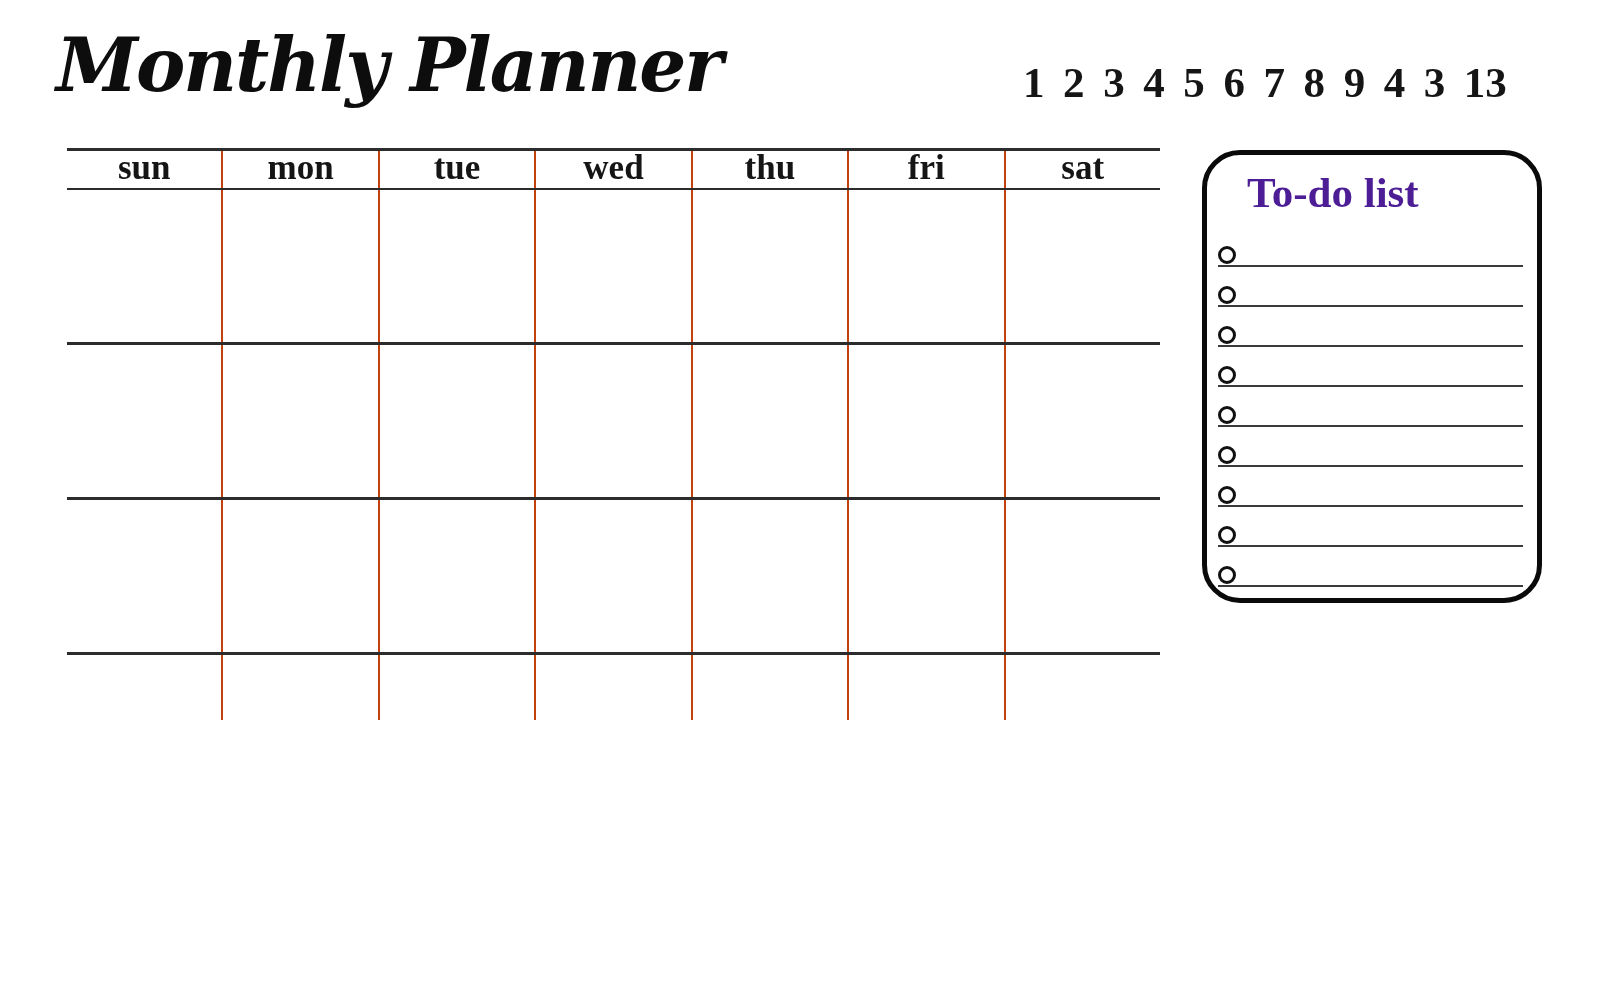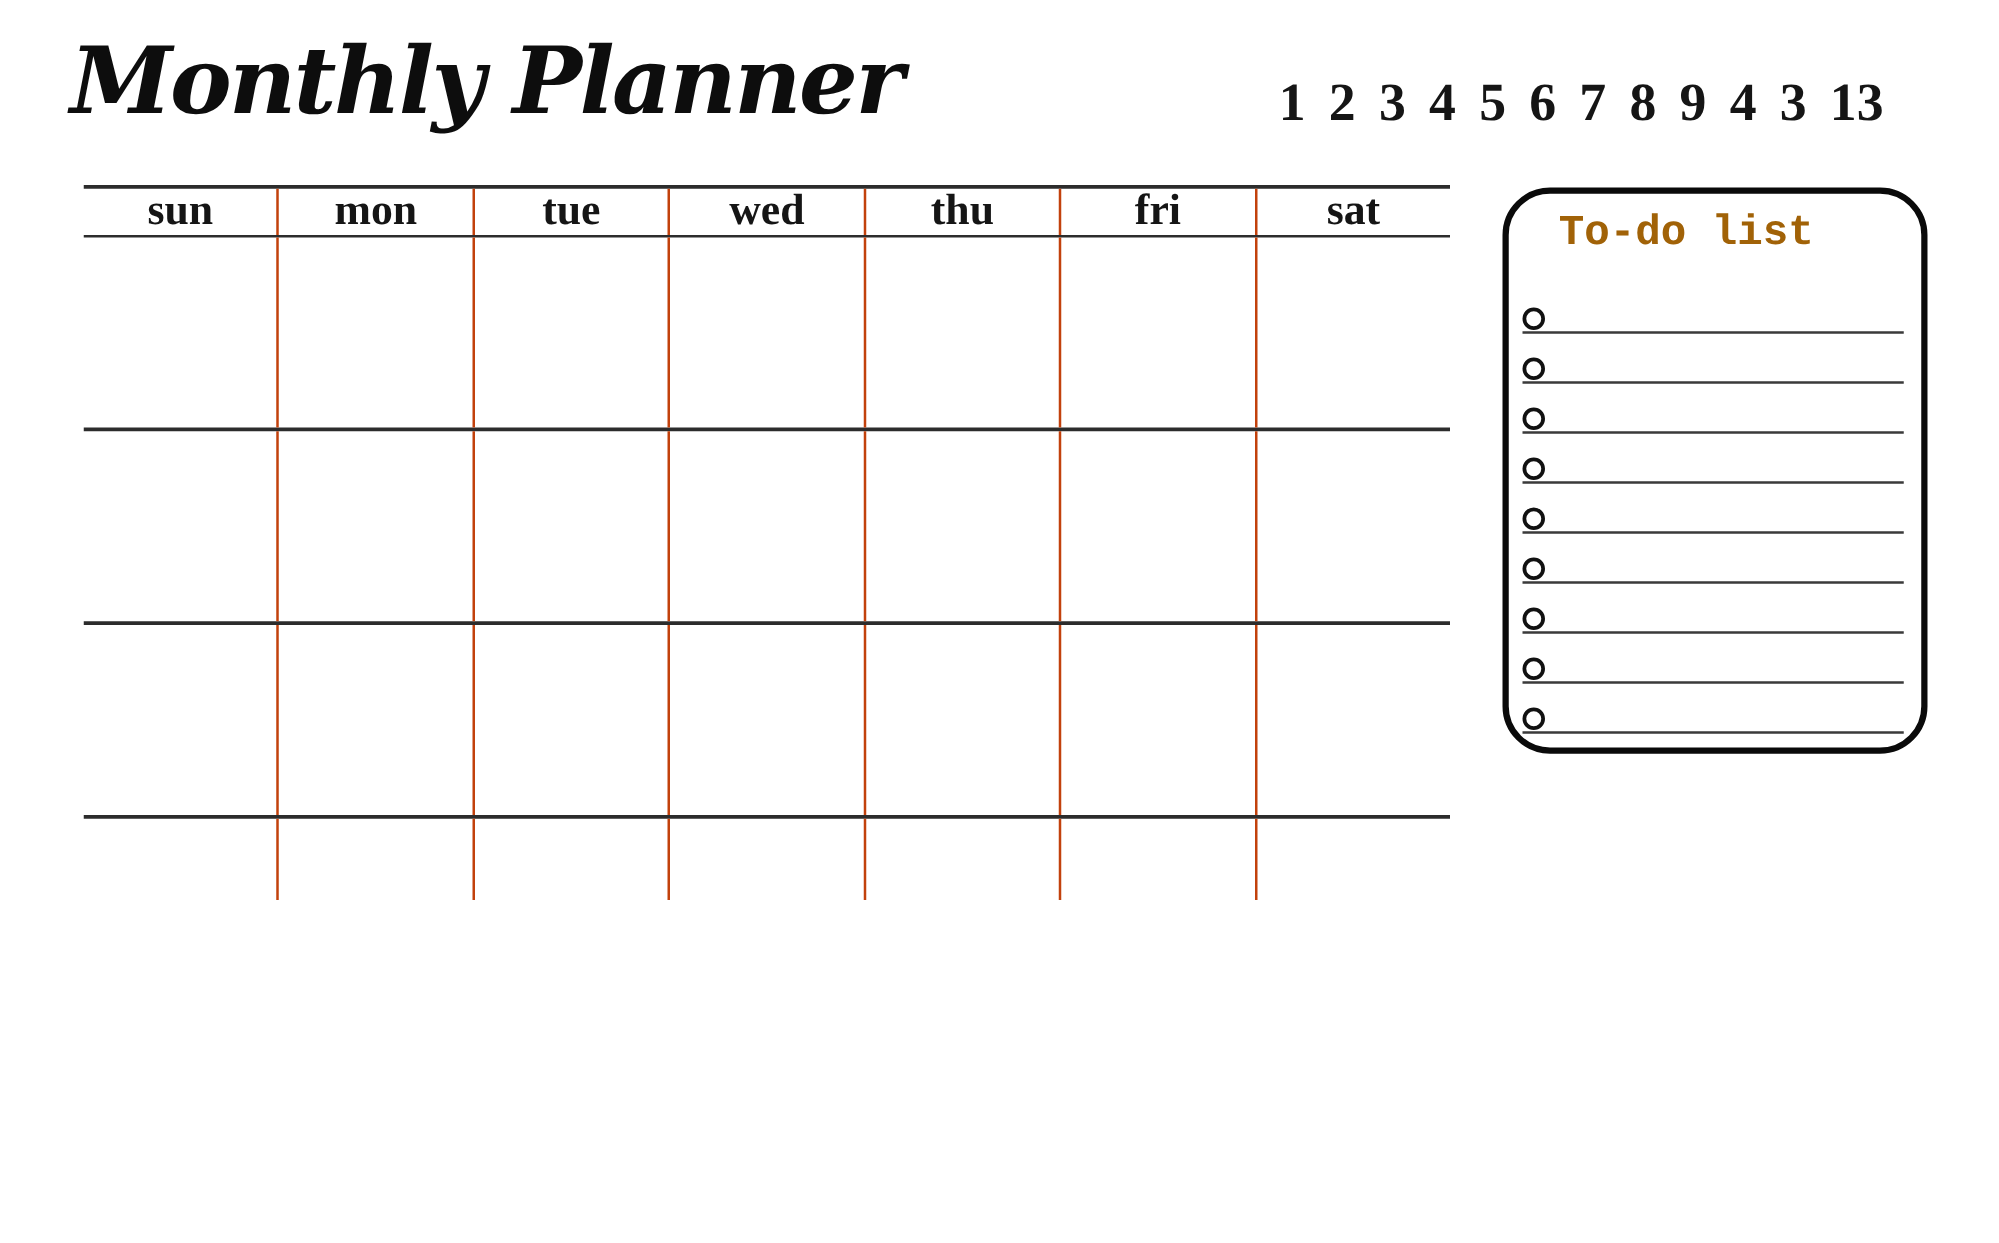--- a/index.html
+++ b/index.html
@@ -76,24 +76,24 @@
     left:1202px;
     width:340px;
     border:5px solid #0a0a0a;
     border-radius:38px;
     background:#ffffff;
   }
   .todo-box { top:150px; height:453px; }
   .note-box { top:648px; height:312px; }
   .box-title {
     margin:13px 0 0 40px;
-    font-family:Liberation Mono, monospace;
-    font-weight:700;
-    font-size:34px;
-    color:#a16207;
+    font-family:Liberation Serif, serif;
+    font-weight:700;
+    font-size:43px;
+    color:#4c1d95;
     white-space:nowrap;
   }
 
   .todo-items {
     position:absolute;
     left:11px; top:72px;
     width:305px;
   }
   .todo-item {
     position:relative;

